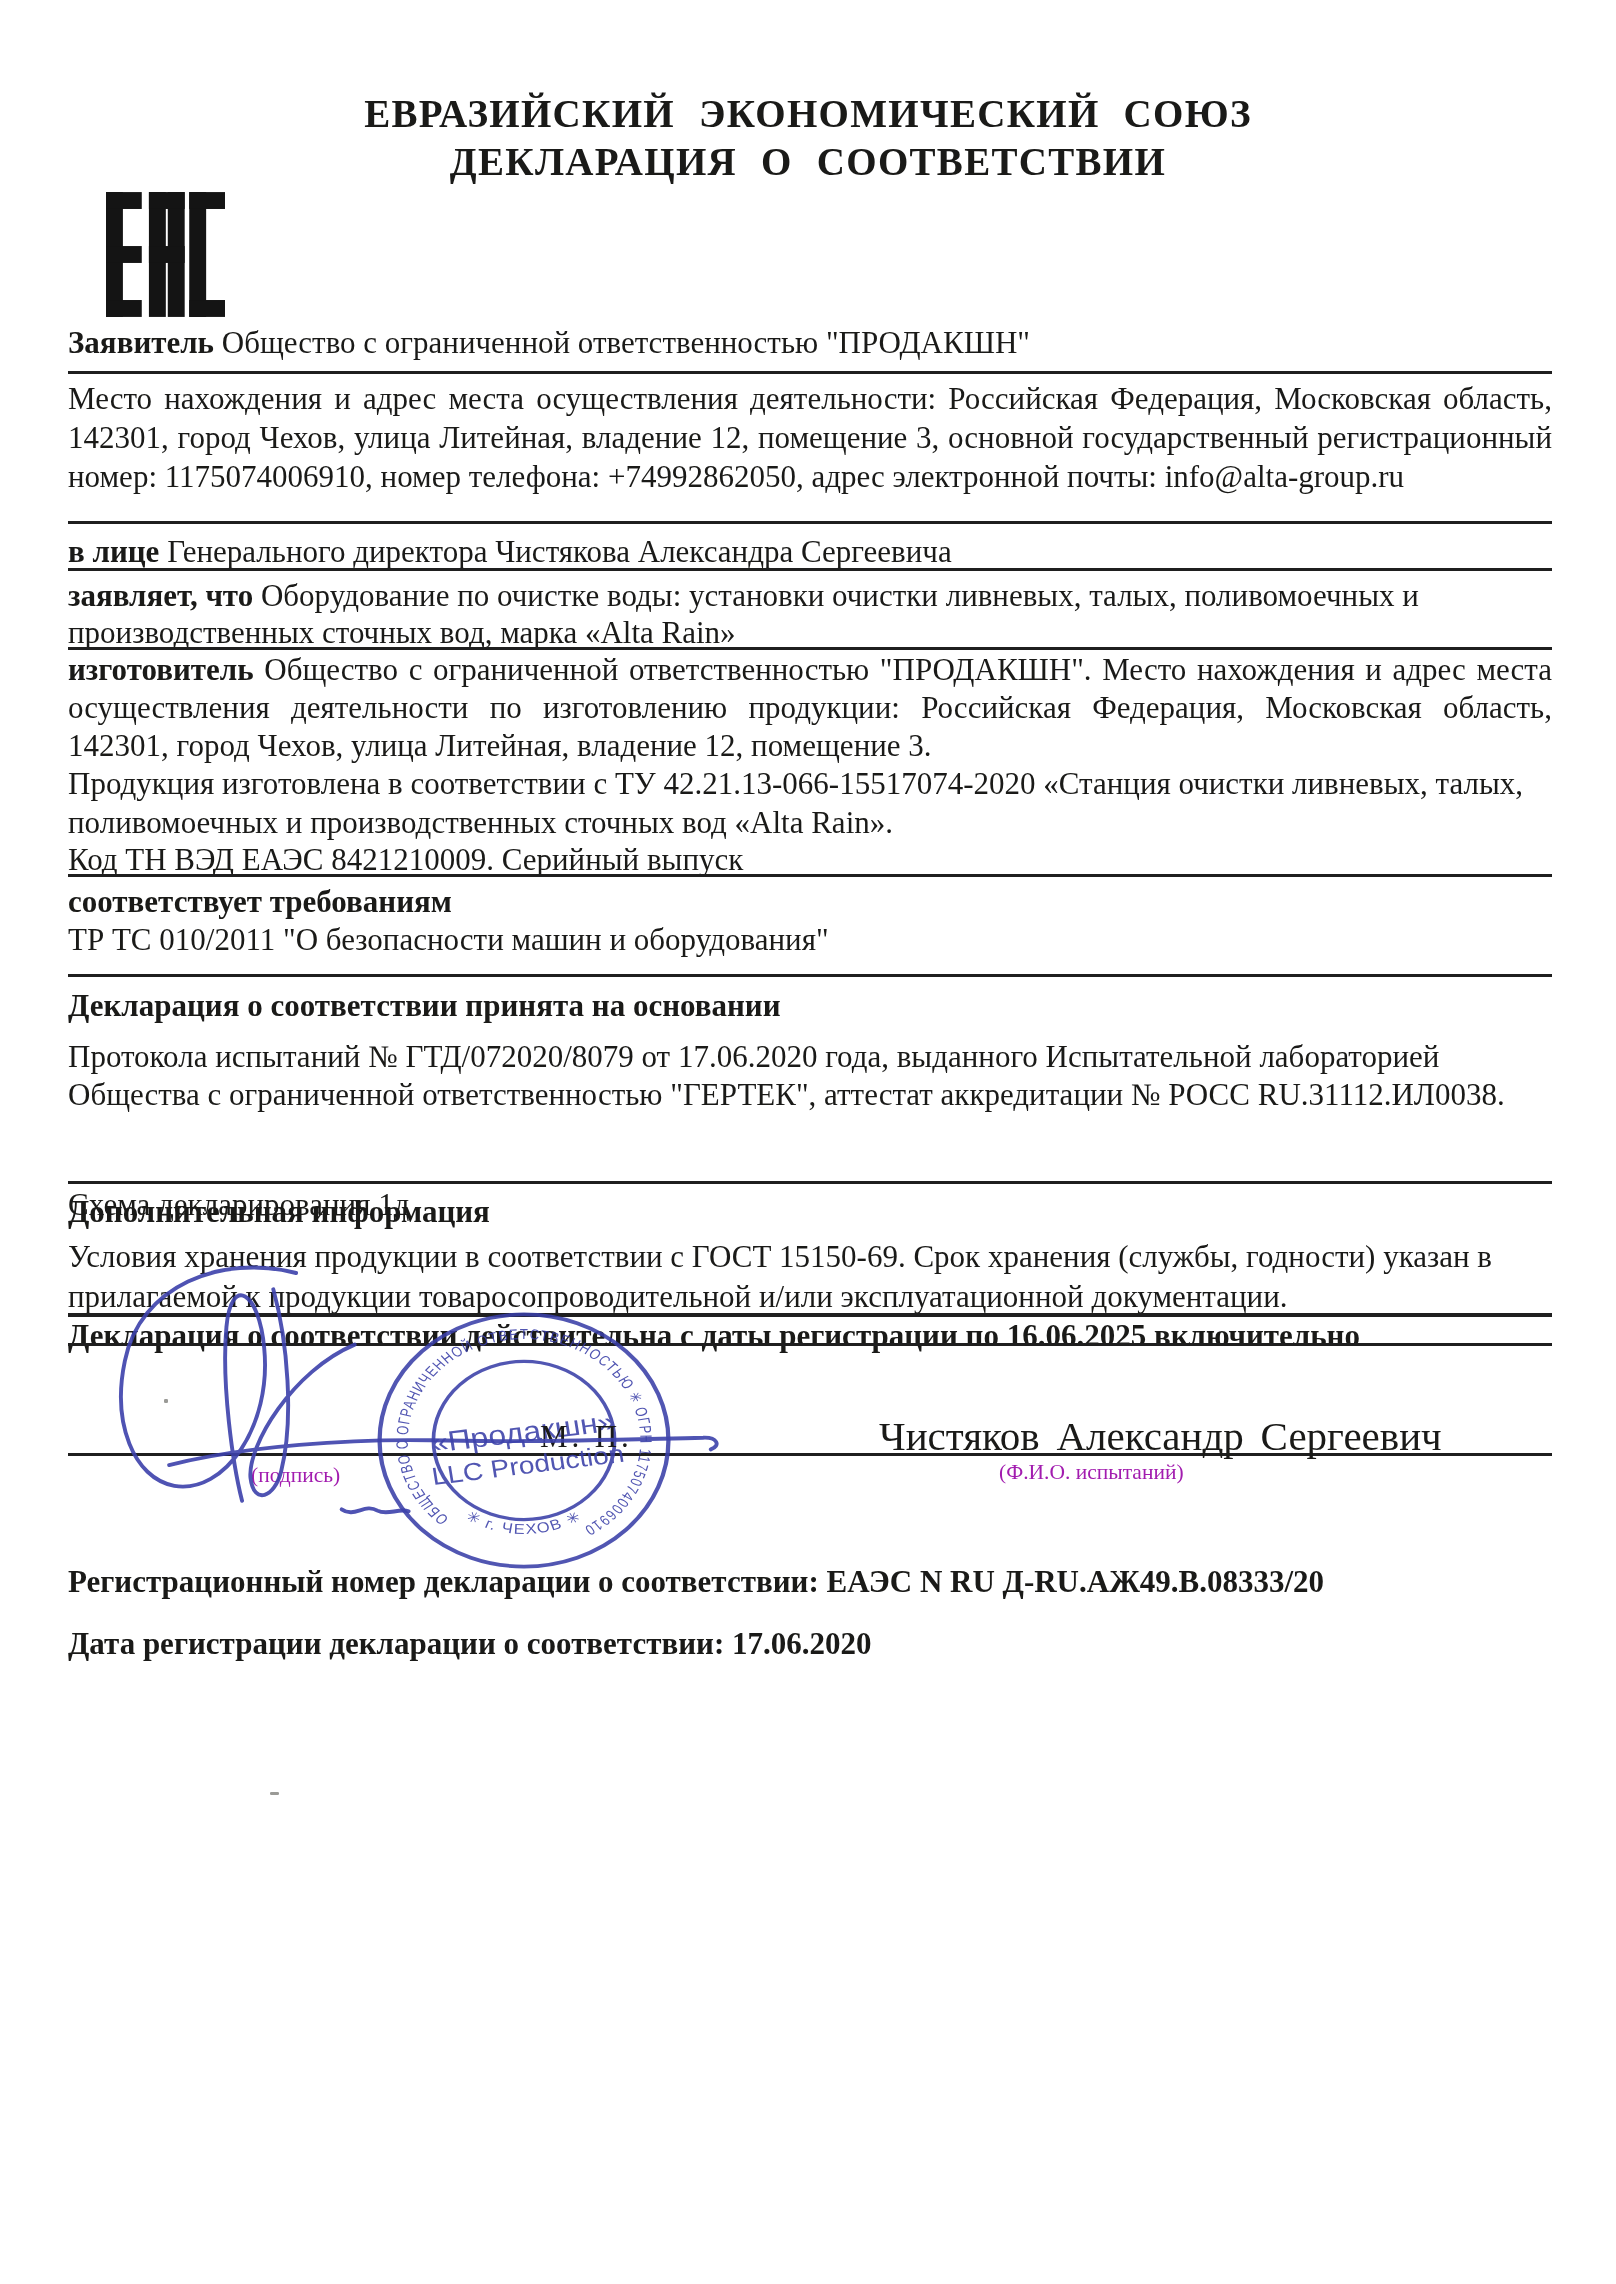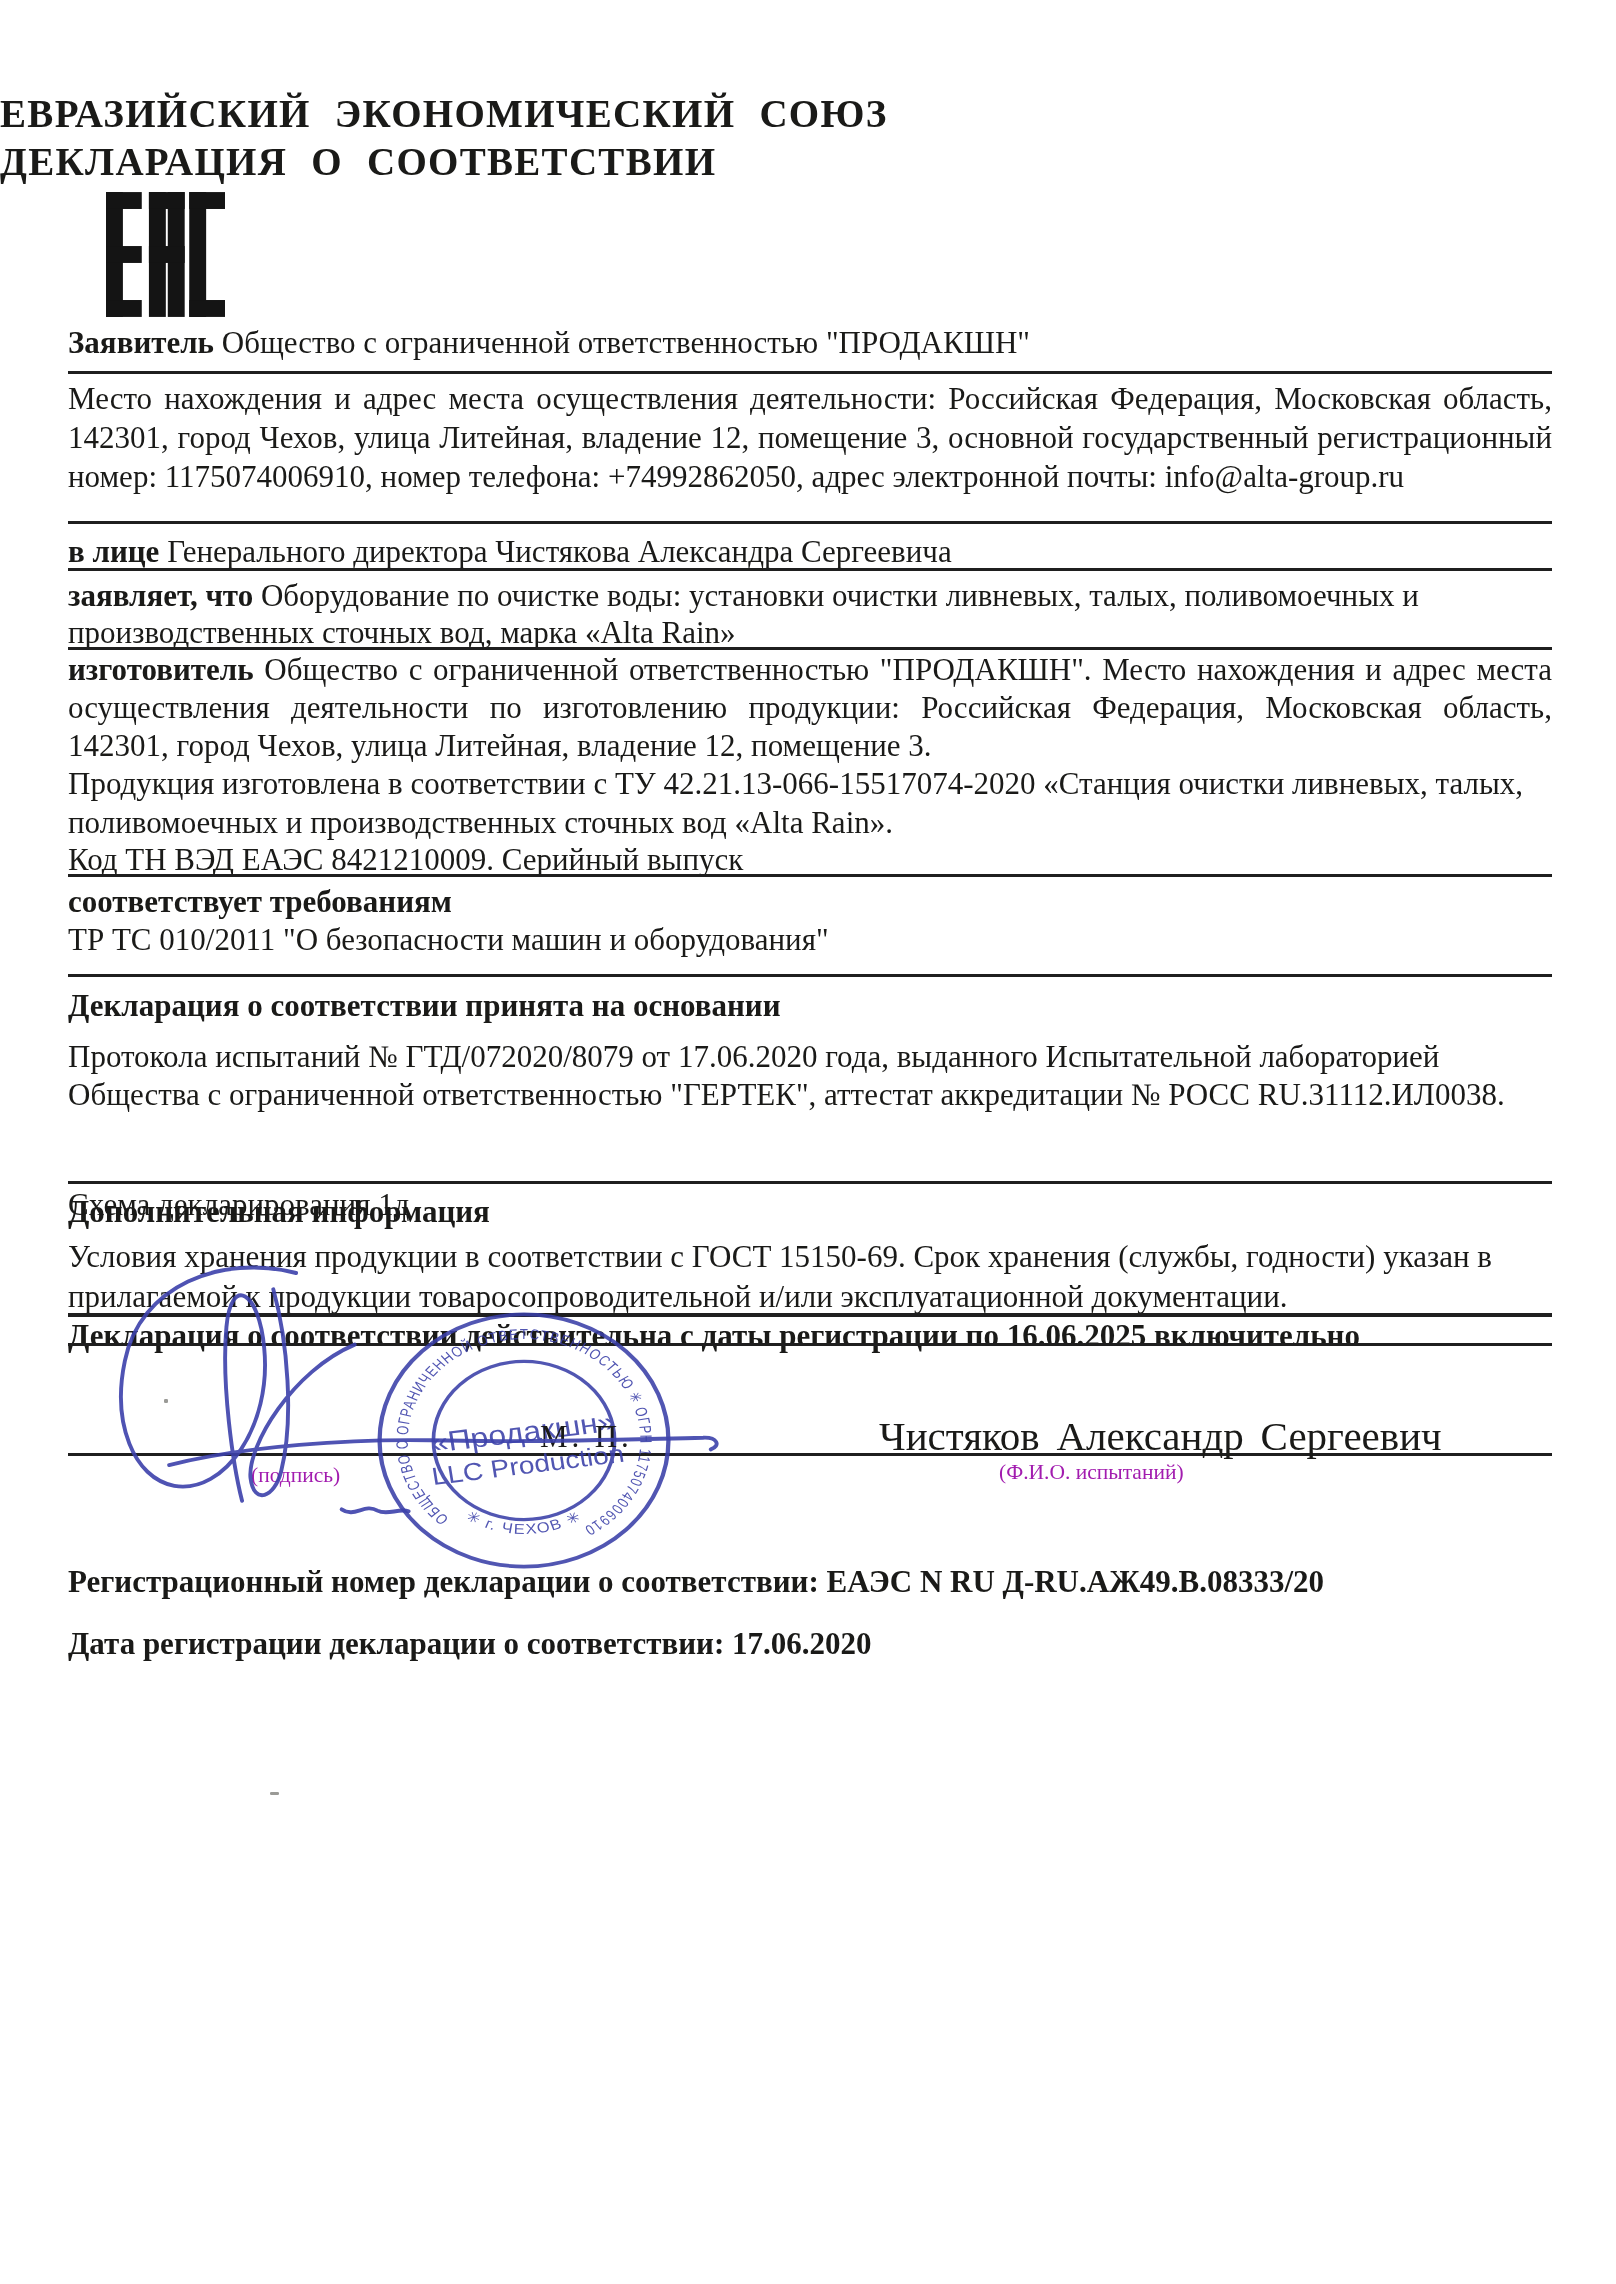--- a/index.html
+++ b/index.html
@@ -17,21 +17,21 @@
     width:1484px;
     font-size:31px;
     line-height:38px;
     margin:0;
     white-space:normal;
   }
   .bold{font-weight:bold;}
   .just{text-align:justify; text-align-last:left;}
   .title{
     position:absolute;left:0;width:100%;
-    text-align:left;
+    text-align:center;
     font-size:39px;font-weight:bold;
     letter-spacing:1.3px;word-spacing:13px;
     margin:0;
   }
   .rule{
     position:absolute;left:68px;width:1484px;height:3.3px;
     background:#1f1f1f;
   }
   .caption{
     position:absolute;

